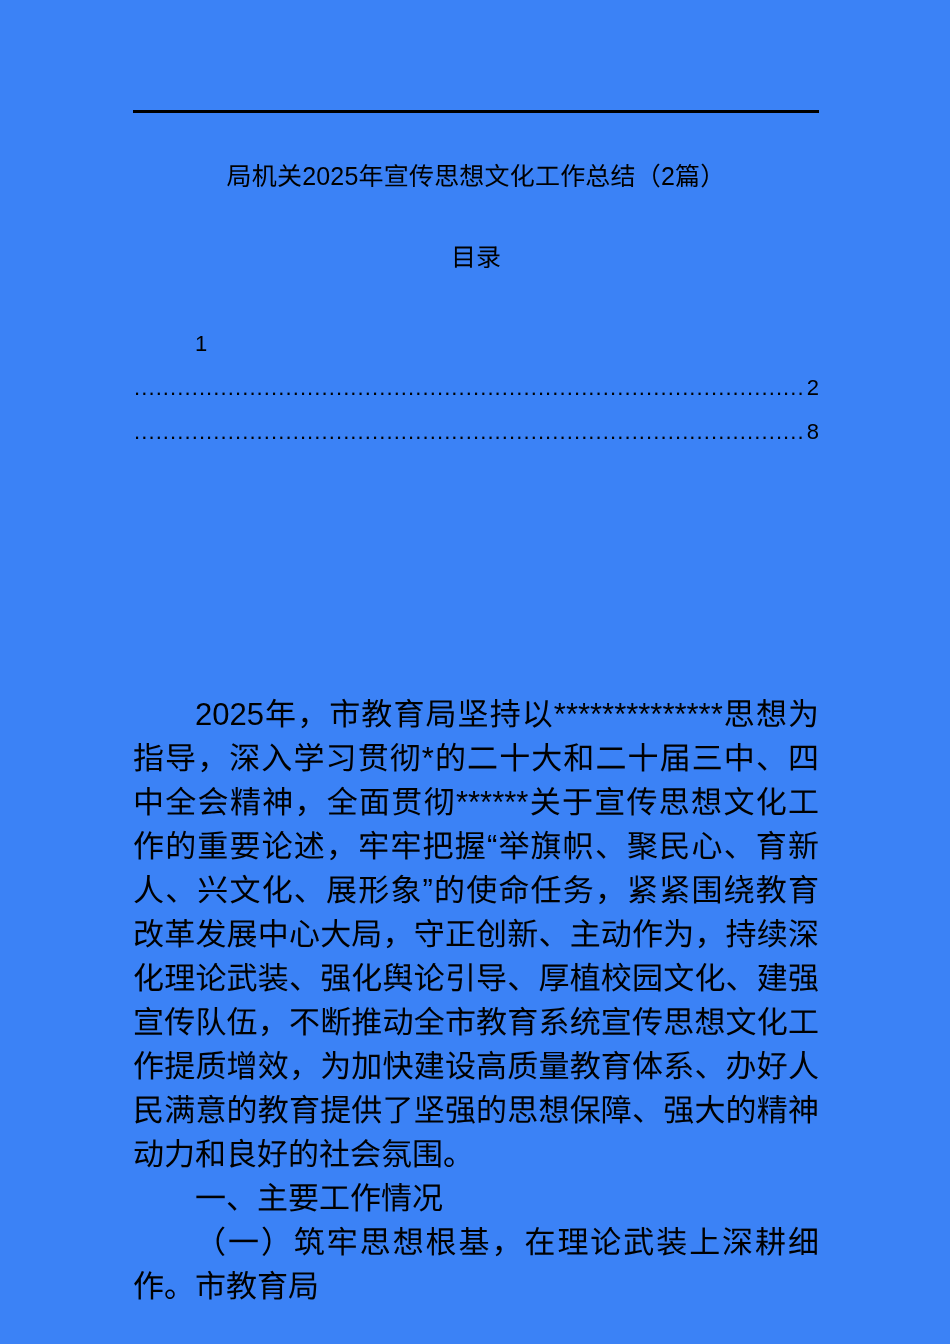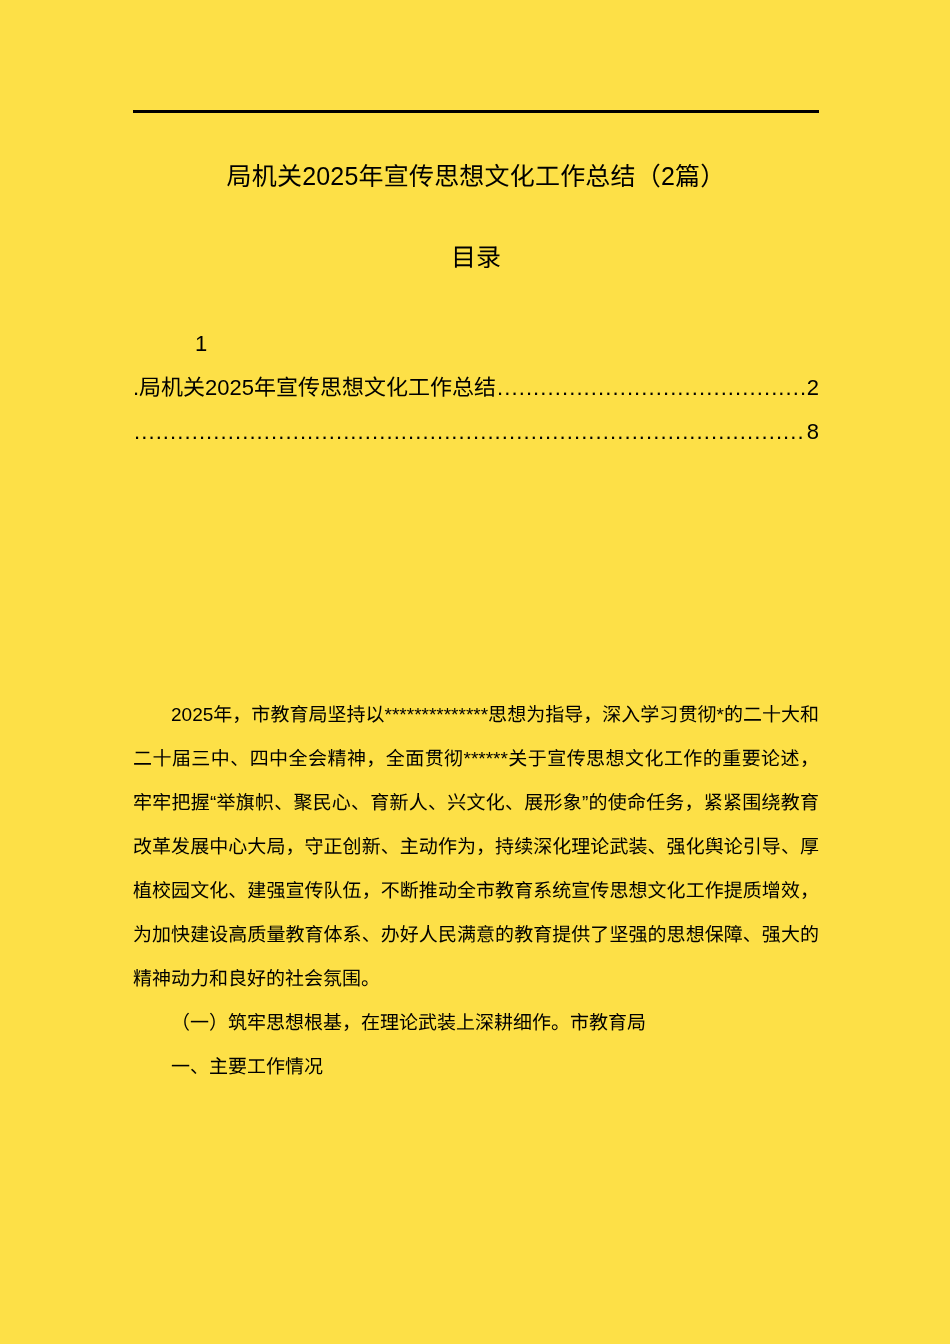--- a/index.html
+++ b/index.html
@@ -6,21 +6,21 @@
   html, body {
     margin: 0;
     padding: 0;
     background: #ffffff;
   }
   .page {
     position: relative;
     width: 950px;
     height: 1344px;
     margin: 0 auto;
-    background: #fde047;
+    background: #3b82f6;
     overflow: hidden;
     font-family: "Liberation Sans", "DejaVu Sans", sans-serif;
     color: #000000;
     -webkit-font-smoothing: antialiased;
   }
 
   
   .header-rule {
     position: absolute;
     left: 133px;
@@ -102,21 +102,21 @@
   }
 
   
   .body-block {
     position: absolute;
     left: 133px;
     top: 693px;
     width: 686px;
   }
   .para {
-    font-size: 19px;
+    font-size: 31px;
     line-height: 44px;
     text-align: justify;
     text-justify: inter-ideograph;
     text-indent: 2em;
     margin: 0;
     word-break: break-all;
   }
 </style>
 </head>
 <body>
@@ -127,32 +127,31 @@
 
   <div class="doc-title">局机关2025年宣传思想文化工作总结（2篇）</div>
 
   <div class="toc-title">目录</div>
 
   <div class="toc">
 
     <div class="toc-orphan">1</div>
 
     <div class="toc-row">
-      <span class="toc-label">.局机关2025年宣传思想文化工作总结</span>
       <span class="toc-leader">......................................................................................................</span>
       <span class="toc-page">2</span>
     </div>
 
     <div class="toc-row">
       <span class="toc-leader">......................................................................................................</span>
       <span class="toc-page">8</span>
     </div>
 
   </div>
 
 
   <div class="body-block">
     <p class="para">2025年，市教育局坚持以**************思想为指导，深入学习贯彻*的二十大和二十届三中、四中全会精神，全面贯彻******关于宣传思想文化工作的重要论述，牢牢把握“举旗帜、聚民心、育新人、兴文化、展形象”的使命任务，紧紧围绕教育改革发展中心大局，守正创新、主动作为，持续深化理论武装、强化舆论引导、厚植校园文化、建强宣传队伍，不断推动全市教育系统宣传思想文化工作提质增效，为加快建设高质量教育体系、办好人民满意的教育提供了坚强的思想保障、强大的精神动力和良好的社会氛围。</p>
+    <p class="para">一、主要工作情况</p>
     <p class="para">（一）筑牢思想根基，在理论武装上深耕细作。市教育局</p>
-    <p class="para">一、主要工作情况</p>
   </div>
 
 </div>
 
 </body></html>

